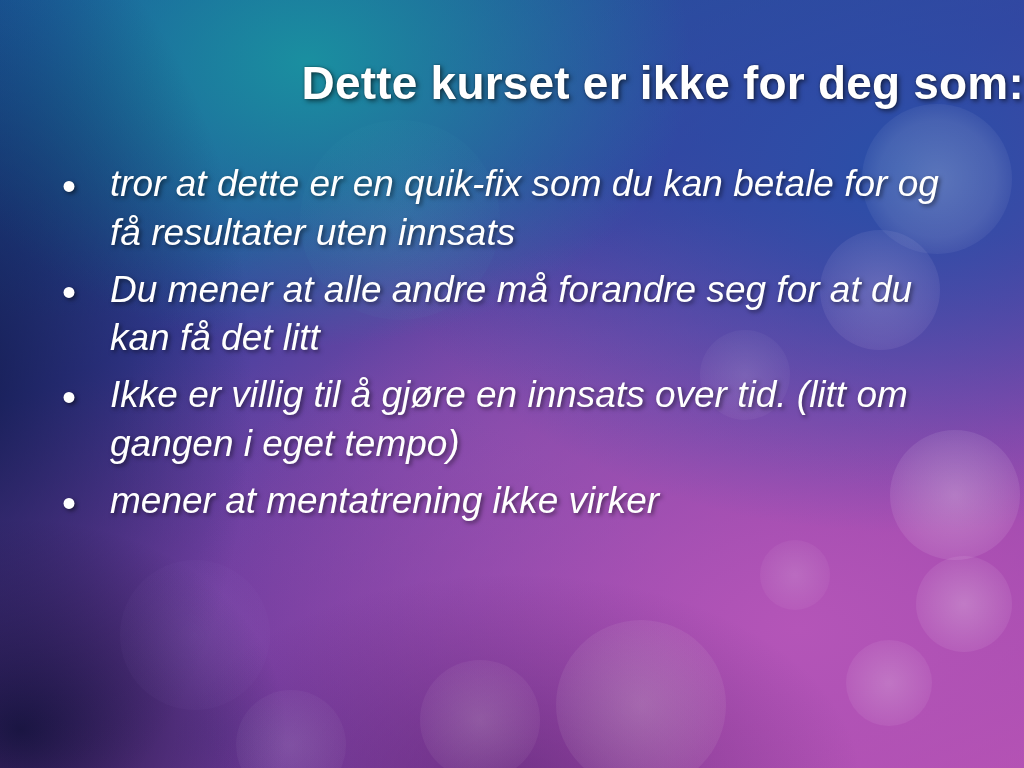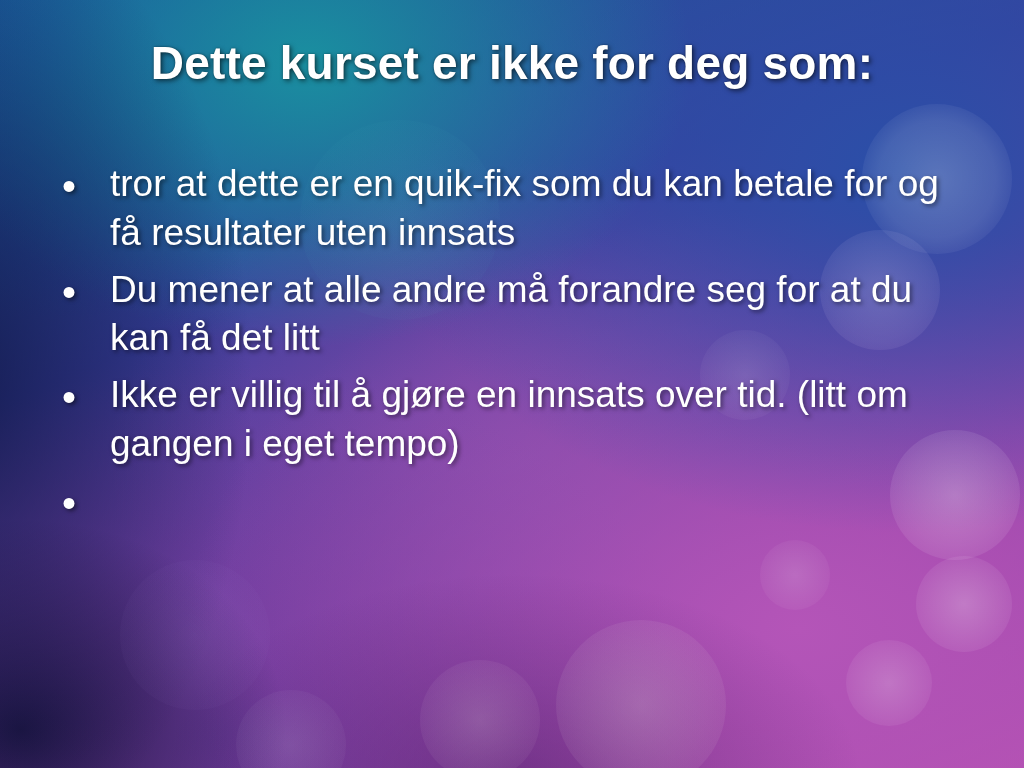--- a/index.html
+++ b/index.html
@@ -47,24 +47,24 @@
   
   .bokeh {
     position: absolute;
     border-radius: 50%;
     pointer-events: none;
   }
 
   
   .title {
     position: absolute;
-    top: 36px;
+    top: 56px;
     left: 0;
     width: 1024px;
-    text-align: center;
+    text-align: right;
     font-size: 46px;
     font-weight: bold;
     color: #ffffff;
     letter-spacing: 0.2px;
     text-shadow: 2px 2px 5px rgba(0,0,0,0.55), 0 0 2px rgba(0,0,0,0.4);
   }
 
   .bullets {
     position: absolute;
     top: 160px;
@@ -86,20 +86,21 @@
     padding-left: 10px;
     box-sizing: border-box;
     text-shadow: 2px 2px 4px rgba(0,0,0,0.5);
   }
   .bullet-text {
     flex: 1 1 auto;
     font-size: 37px;
     line-height: 1.32;
     color: #ffffff;
     text-shadow: 2px 2px 4px rgba(0,0,0,0.5);
+    font-style: italic;
   }
 </style>
 </head>
 <body>
 
 <div id="slide">
 
   <div class="bg-base"></div>
   <div class="bg-dark-left"></div>
 
@@ -130,16 +131,17 @@
       <div class="bullet-text">Du mener at alle andre må forandre seg for at du kan få det litt</div>
     </div>
 
     <div class="bullet-row">
       <div class="bullet-dot">•</div>
       <div class="bullet-text">Ikke er villig til å gjøre en innsats over tid. (litt om gangen i eget tempo)</div>
     </div>
 
     <div class="bullet-row">
       <div class="bullet-dot">•</div>
+      <div class="bullet-text">mener at mentatrening ikke virker</div>
     </div>
 
   </div>
 </div>
 
 </body></html>

